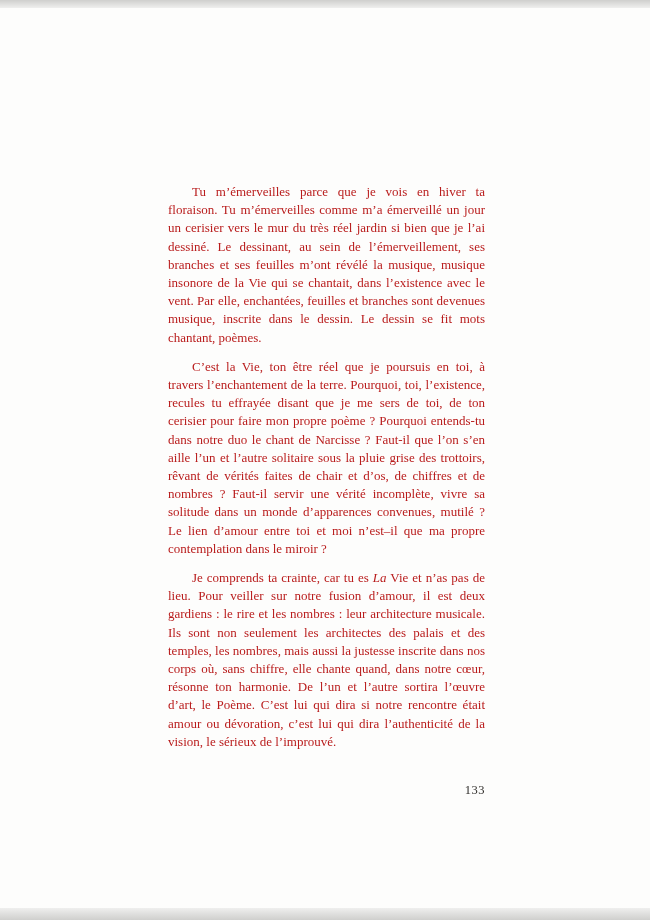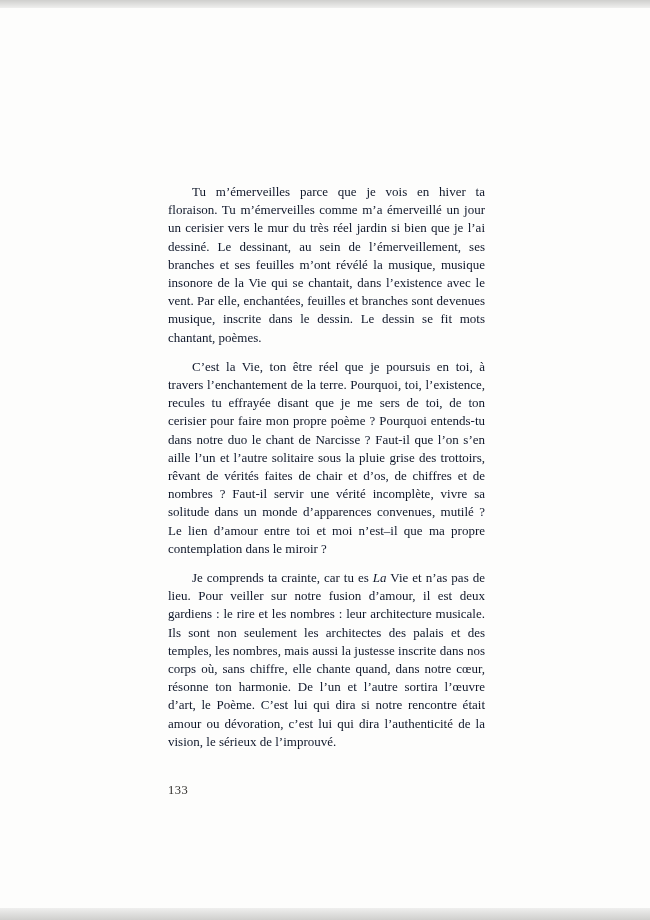--- a/index.html
+++ b/index.html
@@ -23,38 +23,38 @@
   .scan-edge.bottom {
     bottom: 0;
     height: 12px;
     background: linear-gradient(#efefee, #cfcfcd);
   }
   .textblock {
     position: absolute;
     left: 168px;
     top: 183px;
     width: 317px;
-    color: #0f172a;
+    color: #b91c1c;
     font-size: 13px;
     line-height: 18.2px;
     text-align: justify;
     text-justify: inter-word;
   }
   .textblock p {
     text-indent: 24px;
     margin-bottom: 11px;
   }
   .textblock p:last-child { margin-bottom: 0; }
   .italic { font-style: italic; margin-top: 32px; }
   .pagenum {
     position: absolute;
     top: 783px;
     left: 168px;
     width: 317px;
-    text-align: left;
+    text-align: right;
     font-size: 12.5px;
     color: #2e2c29;
     letter-spacing: 0.5px;
   }
 </style>
 </head>
 <body>
 
 <div class="scan-edge top"></div>
 

